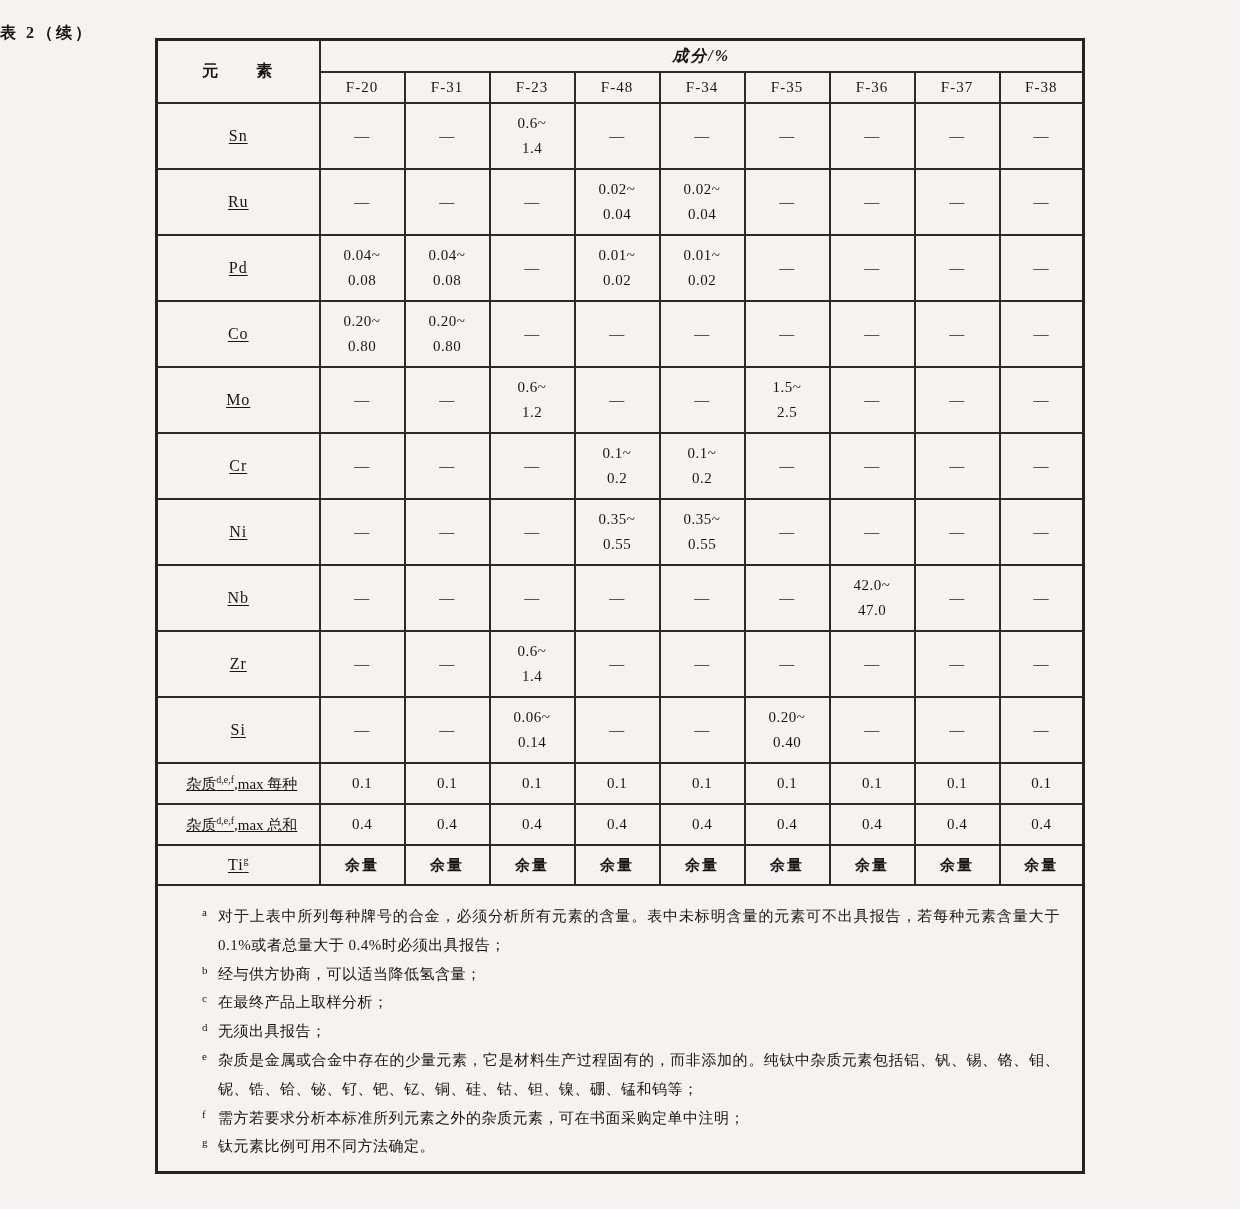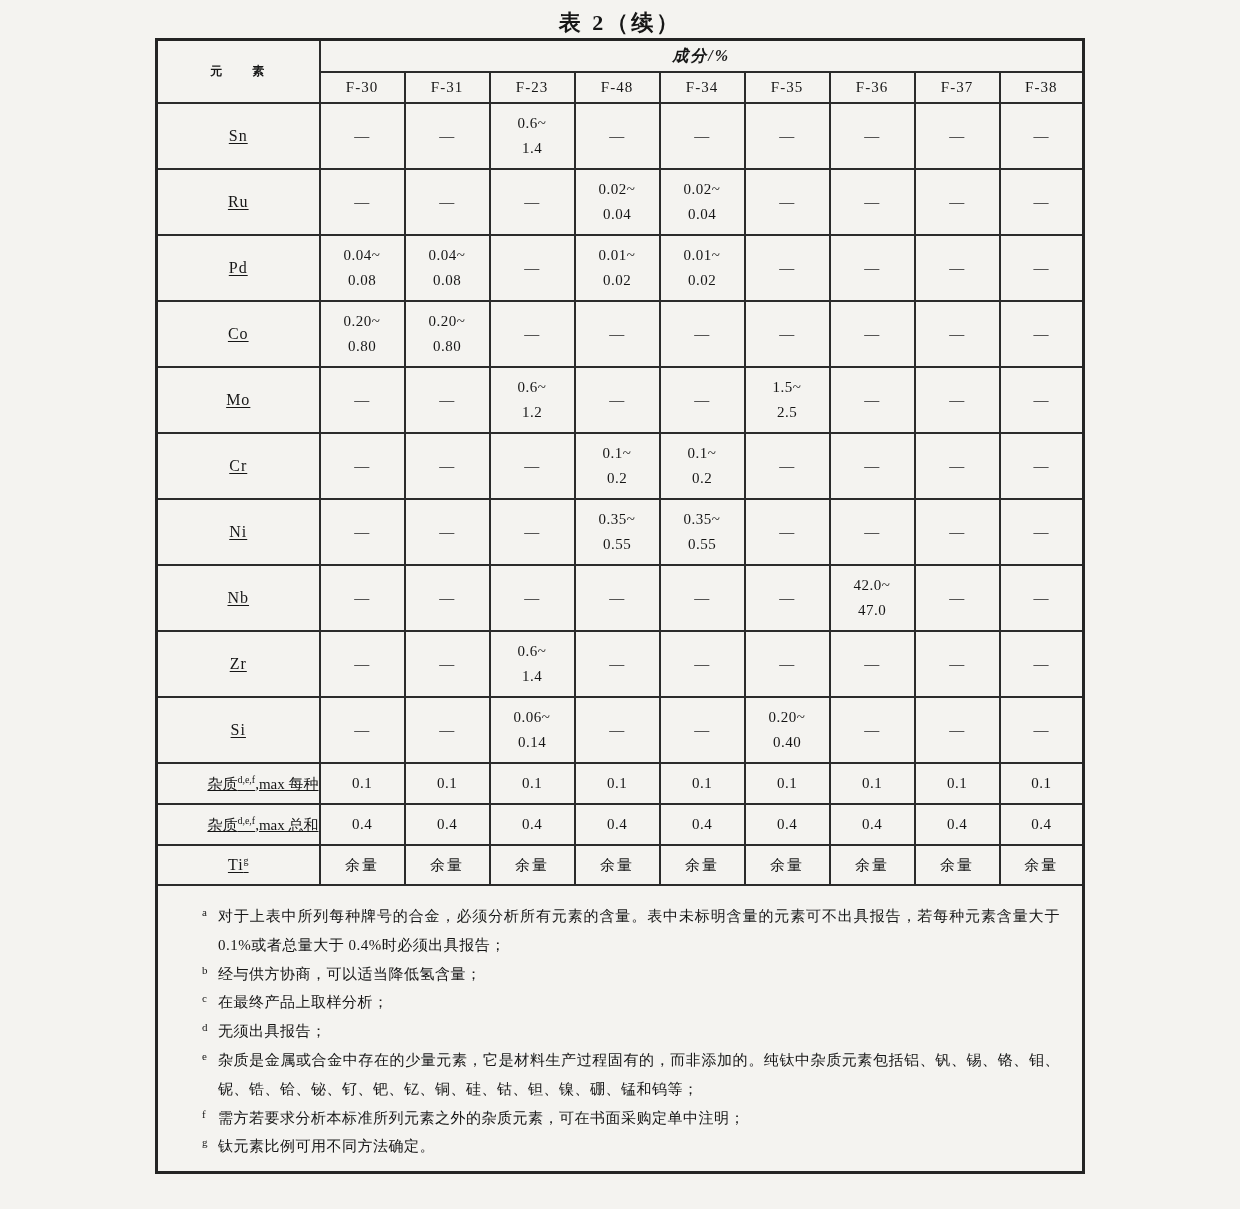--- a/index.html
+++ b/index.html
@@ -5,56 +5,56 @@
   html,body{margin:0;padding:0;}
   body{
     width:1240px;height:1209px;
     background:#f4f3f0;
     color:#161616;
     font-family:"Liberation Serif","DejaVu Serif",serif;
     position:relative;
     -webkit-font-smoothing:antialiased;
   }
   .title{
-    text-align:center;
+    text-align:left;
     font-weight:bold;
-    font-size:22px;
-    padding-top:8px;
+    font-size:16px;
+    padding-top:23px;
     letter-spacing:3px;
   }
   table.comp{
     position:absolute;
     left:155px;top:38px;
     width:930px;
     border-collapse:collapse;
     table-layout:fixed;
     border:3px solid #242424;
     background:transparent;
   }
   th,td{
     border:2px solid #2b2b2b;
     text-align:center;
     vertical-align:middle;
     padding:0;
   }
   th.comp-h{height:30px;font-size:16px;font-weight:bold;letter-spacing:2px;font-style:italic;}
-  th.el-h{font-size:12px;font-weight:bold;letter-spacing:2px;}
+  th.el-h{font-size:16px;font-weight:bold;letter-spacing:2px;}
   th.g-h{height:29px;font-size:15px;font-weight:normal;letter-spacing:1px;}
   tr.r-element td{height:64px;}
   td.val{
     font-size:15px;
     white-space:pre-line;
     line-height:1.65;
     letter-spacing:0.5px;
   }
   td.el{font-size:16px;letter-spacing:1px;text-decoration:underline;}
   tr.r-impurity td{height:39px;}
-  tr.r-impurity td.el{text-align:right;padding-left:7px;font-size:15px;letter-spacing:0;}
+  tr.r-impurity td.el{text-align:center;padding-left:7px;font-size:15px;letter-spacing:0;}
   tr.r-balance td{height:38px;}
-  tr.r-balance td.val{font-weight:normal;letter-spacing:2px;}
+  tr.r-balance td.val{font-weight:bold;letter-spacing:2px;}
   tr.r-balance td.el{font-size:16px;border-radius:14px;}
   sup.lm{font-size:10px;letter-spacing:0;}
   td.fn-cell{
     text-align:left;
     vertical-align:top;
     padding:16px 22px 10px 42px;
   }
   .note{
     position:relative;
     padding-left:18px;
@@ -86,21 +86,21 @@
     <col style="width:85px">
       <col style="width:85px">
       <col>
   </colgroup>
   <thead>
     <tr>
       <th class="el-h" rowspan="2">元　　素</th>
       <th class="comp-h" colspan="9">成分/%</th>
     </tr>
     <tr>
-      <th class="g-h">F-30</th>
+      <th class="g-h">F-20</th>
       <th class="g-h">F-31</th>
       <th class="g-h">F-23</th>
       <th class="g-h">F-48</th>
       <th class="g-h">F-34</th>
       <th class="g-h">F-35</th>
       <th class="g-h">F-36</th>
       <th class="g-h">F-37</th>
       <th class="g-h">F-38</th>
     </tr>
   </thead>

